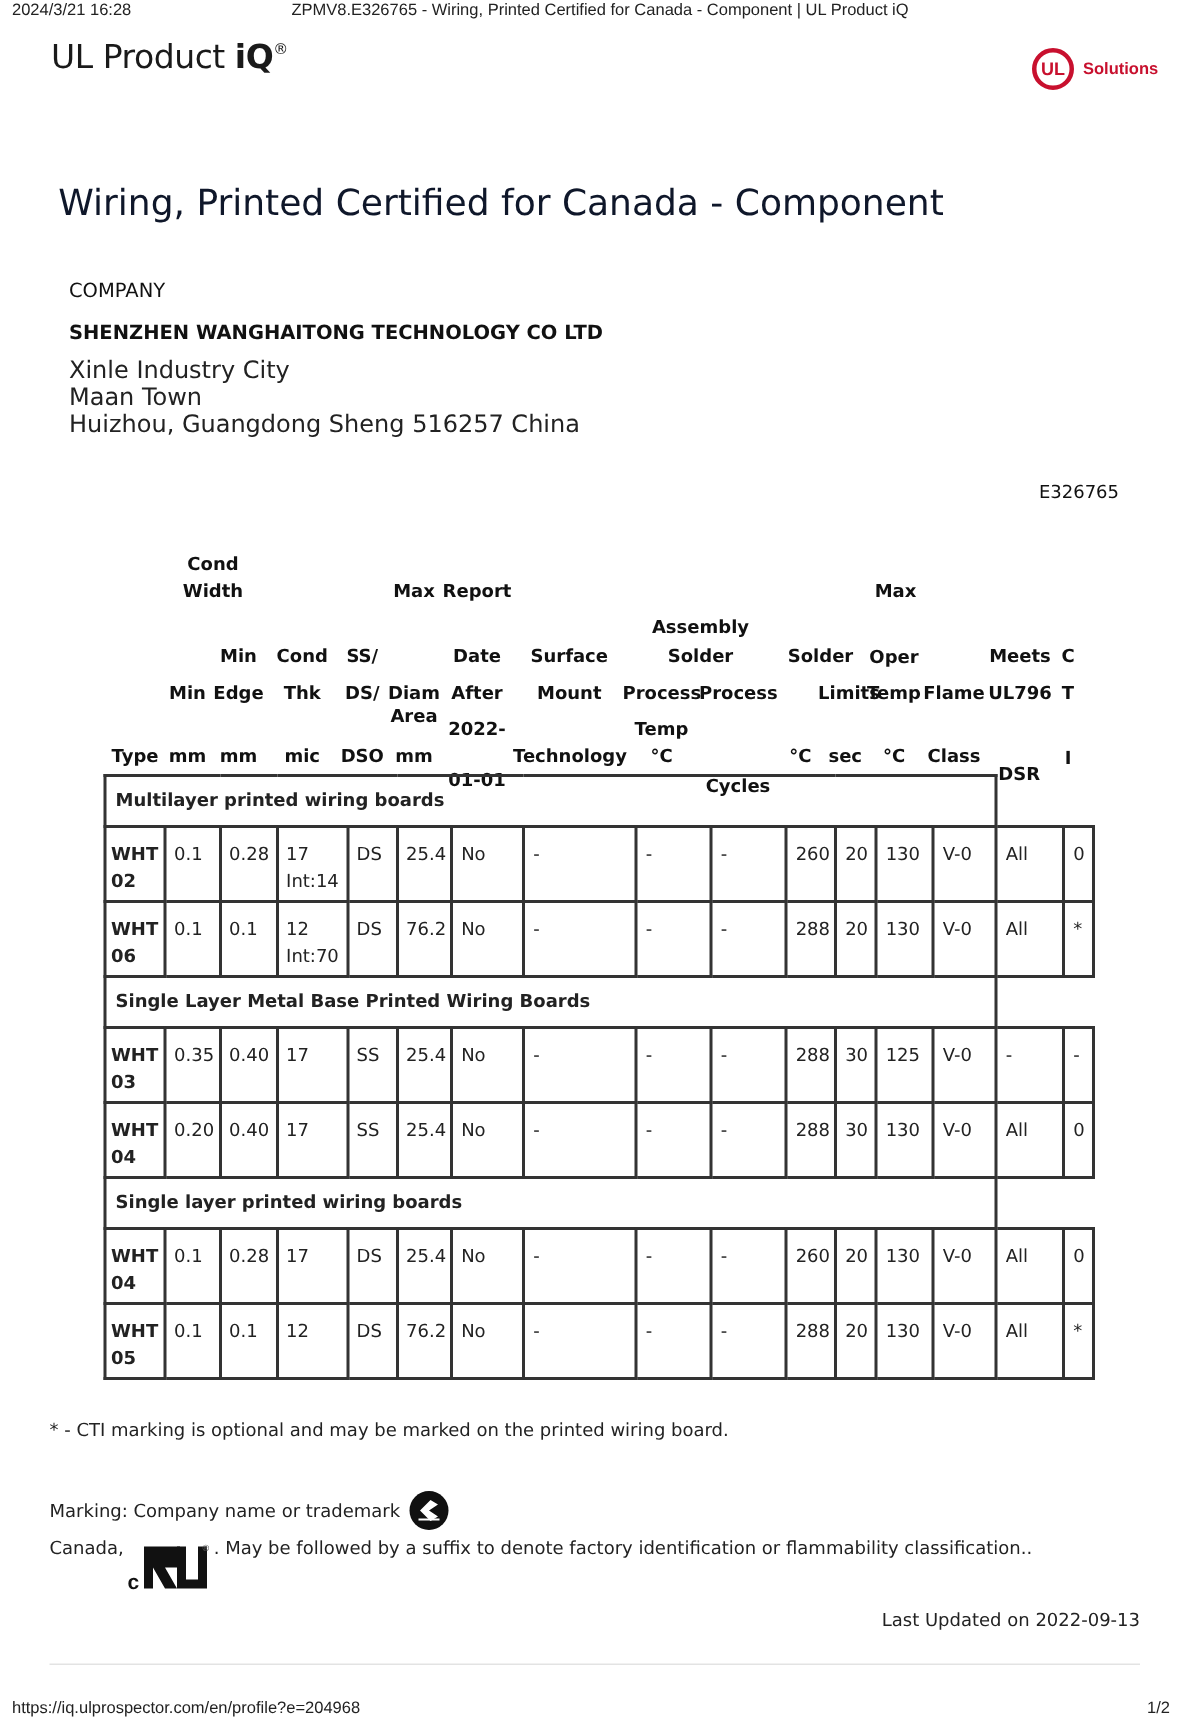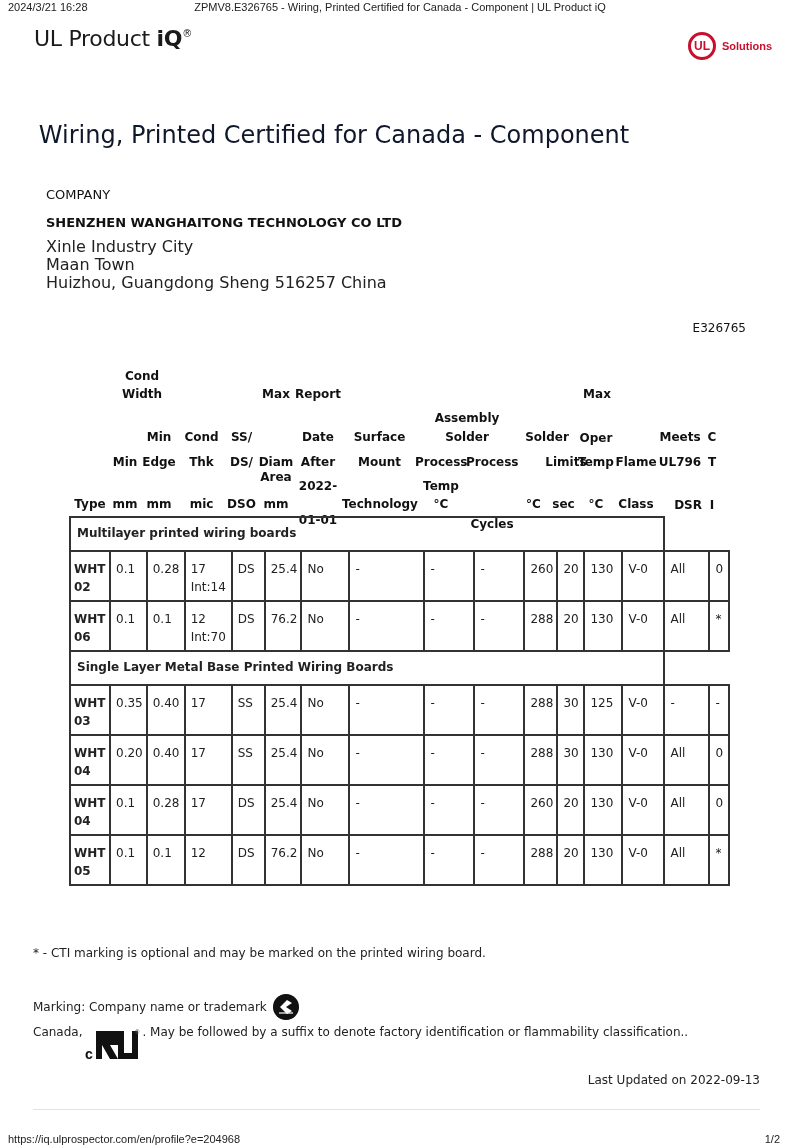--- a/index.html
+++ b/index.html
@@ -99,21 +99,21 @@
   <div class="hdr-cell" style="left:225px;top:496px;width:33px;">DSO</div>
   <div class="hdr-cell" style="left:258px;top:496px;width:36px;">mm</div>
   <div class="hdr-cell" style="left:294px;top:496px;width:48px;margin-top:16px;">01-01</div>
   <div class="hdr-cell" style="left:342px;top:496px;width:75px;">Technology</div>
   <div class="hdr-cell" style="left:415px;top:496px;width:52px;">°C</div>
   <div class="hdr-cell" style="left:466px;top:496px;width:52px;margin-top:20px;">Cycles</div>
   <div class="hdr-cell" style="left:517px;top:496px;width:33px;">°C</div>
   <div class="hdr-cell" style="left:550px;top:496px;width:27px;">sec</div>
   <div class="hdr-cell" style="left:577px;top:496px;width:38px;">°C</div>
   <div class="hdr-cell" style="left:615px;top:496px;width:42px;">Class</div>
-  <div class="hdr-cell" style="left:657px;top:497px;width:45px;text-align:right;">DSR</div>
+  <div class="hdr-cell" style="left:657px;top:508px;width:45px;">DSR</div>
   <div class="hdr-cell" style="left:702px;top:497px;width:20px;">I</div>
 </div>
 
 <table class="grid">
   <colgroup>
     <col style="width:40px">
       <col style="width:30px">
       <col style="width:38px">
       <col style="width:47px">
       <col style="width:33px">
@@ -227,20 +227,24 @@
         <td>-</td>
         <td>-</td>
         <td>-</td>
         <td>288</td>
         <td>30</td>
         <td>130</td>
         <td>V-0</td>
         <td>All</td>
         <td>0</td>
       </tr>
+      <tr>
+        <td colspan="14" class="grp">Single layer printed wiring boards</td>
+        <td colspan="2" class="nob"></td>
+      </tr>
       <tr class="row">
         <td class="type">
           <div>WHT</div>
           <div>04</div>
         </td>
         <td>0.1</td>
         <td>0.28</td>
         <td>
           <div>17</div>
           <div></div>

